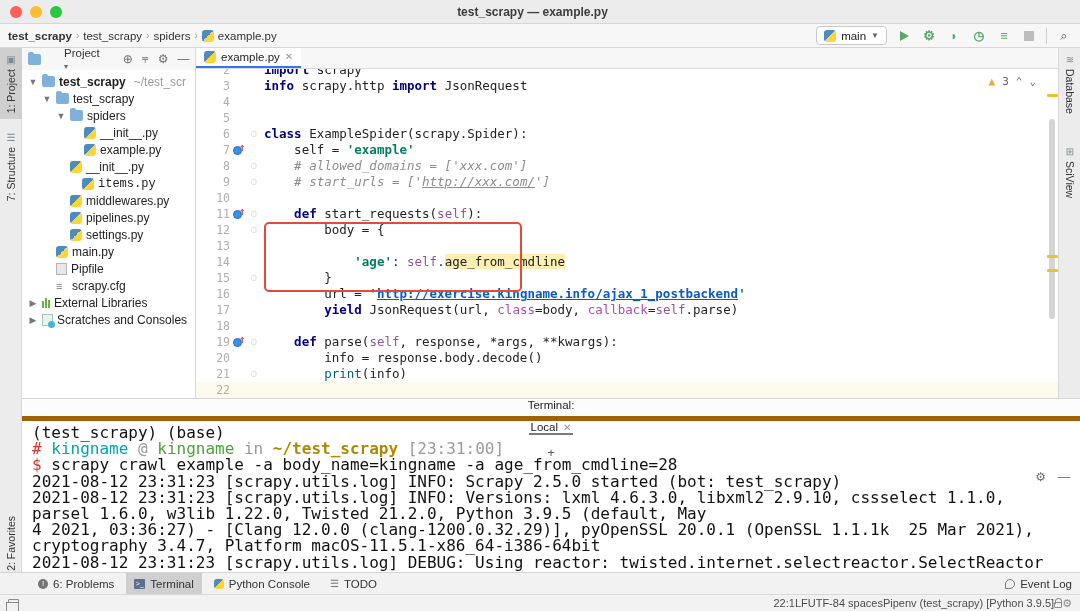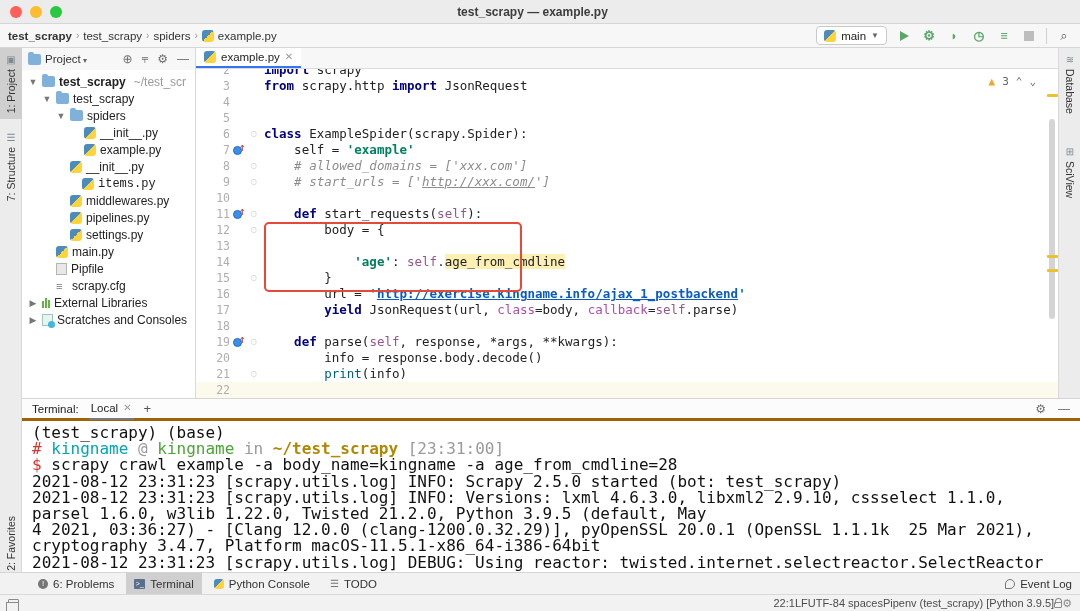--- a/index.html
+++ b/index.html
@@ -43,21 +43,21 @@
   .mini-ico { font-size:10px; color:#7f8b91; }
   .stripe-right { position:absolute; right:0; top:48px; width:22px; bottom:17px; background:#ececec;
     border-left:1px solid #d9d9d9; }
   .stripe-item-r { position:absolute; left:0; width:22px; display:flex; flex-direction:column; align-items:center;
     gap:4px; padding:6px 0; color:#333; font-size:10.5px; }
   .stripe-item-r .vtext { writing-mode:vertical-rl; white-space:nowrap; }
 
   
   .project-panel { position:absolute; left:22px; top:48px; width:174px; bottom:213px; background:#fff;
     border-right:1px solid #d9d9d9; overflow:hidden; }
-  .proj-header { height:22px; display:flex; align-items:center; padding:0 6px; gap:4px; background:#f7f7f7; font-size:11.5px; color:#333; }
+  .proj-header { height:22px; display:flex; align-items:center; padding:0 6px; gap:23px; background:#f7f7f7; font-size:11.5px; color:#333; }
   .proj-header .hdr-icons { margin-left:auto; display:flex; gap:9px; color:#6f6f6f; font-size:12px; }
   .folder-tab-ico { width:13px; height:11px; background:#80b1db; border-radius:2px; position:relative; flex:0 0 auto; }
   .folder-tab-ico::before { content:""; position:absolute; left:0; top:-2px; width:6px; height:3px; background:#80b1db; border-radius:2px 2px 0 0; }
   .tree { padding-top:3px; font-size:12px; color:#222; }
   .tree-row { height:17px; display:flex; align-items:center; gap:4px; white-space:nowrap; }
   .tree-chev { width:10px; text-align:center; color:#777; font-size:9px; flex:0 0 auto; }
   .py-ico { width:12px; height:12px; border-radius:3px; background:linear-gradient(135deg,#4b8bbe 50%,#ffd43b 50%); flex:0 0 auto; }
   .file-ico { width:11px; height:12px; background:#e8e8e8; border:1px solid #b5b5b5; flex:0 0 auto; }
   .cfg-ico { color:#777; font-size:11px; width:12px; flex:0 0 auto; }
   .lib-ico { display:flex; gap:1px; align-items:flex-end; height:11px; flex:0 0 auto; }
@@ -97,21 +97,21 @@
   .red-box { position:absolute; border:2px solid #e5493a; border-radius:5px; pointer-events:none; }
   .insp-widget { position:absolute; top:6px; right:22px; display:flex; align-items:center; gap:7px; font-size:11px; color:#666; }
   .warn-tri { color:#f0a732; font-size:11px; }
   .ed-scrollbar { position:absolute; right:2px; top:30px; width:8px; height:210px; }
   .ed-thumb { position:absolute; left:1px; top:20px; width:6px; height:200px; background:#d4d4d4; border-radius:3px; }
   .mark { position:absolute; right:-2px; width:11px; height:3px; background:#eac32c; border-radius:1px; }
 
   
   .terminal { position:absolute; left:22px; right:0; top:398px; bottom:39px; background:#fff; border-top:1px solid #d6d6d6; }
   .term-header { height:22px; display:flex; align-items:center; padding:0 10px; gap:10px; font-size:11.5px;
-    border-bottom:3px solid #a16207; background:#fcfcfc; }
+    border-bottom:5px solid #a16207; background:#fcfcfc;flex-direction:column; }
   .term-tab { display:flex; align-items:center; gap:5px; height:22px; padding:0 2px; border-bottom:2px solid #7a7a7a; color:#222; }
   .term-plus { color:#555; font-size:13px; }
   .term-header-right { margin-left:auto; display:flex; gap:12px; color:#6f6f6f; font-size:12px; }
   .term-body { padding:4px 10px 0 10px; font-family:"DejaVu Sans Mono", monospace; font-size:16px; line-height:16.2px; white-space:pre-wrap; color:#111; }
   .tr-r { color:#d7372f; } .tr-cy { color:#00a6b3; } .tr-g { color:#9a9a9a; }
   .tr-gr { color:#4ca437; } .tr-y { color:#b08800; font-weight:bold; }
 
   
   .toolrow { position:absolute; left:0; right:0; bottom:17px; height:22px; background:#f2f2f2;
     border-top:1px solid #d6d6d6; display:flex; align-items:center; padding:0 8px 0 30px; gap:4px; font-size:11.5px; color:#333; }
@@ -314,21 +314,21 @@
     <div class="tabbar">
       <div class="edtab">
         <span class="py-ico"></span>
         <span>example.py</span>
         <span class="tab-close">✕</span>
       </div>
     </div>
     <div class="code-wrap">
       <div class="code-lines" id="code-lines">
           <div class="cl"><span class="num">2</span><span class="gico2"></span><span class="fold"></span><span class="codetxt"><span class="k">import</span><span> scrapy</span></span></div>
-          <div class="cl"><span class="num">3</span><span class="gico2"></span><span class="fold"></span><span class="codetxt"><span class="k">from</span><span> scrapy.http </span><span class="k">import</span><span> JsonRequest</span></span></div>
+          <div class="cl"><span class="num">3</span><span class="gico2"></span><span class="fold"></span><span class="codetxt"><span class="k">info</span><span> scrapy.http </span><span class="k">import</span><span> JsonRequest</span></span></div>
           <div class="cl"><span class="num">4</span><span class="gico2"></span><span class="fold"></span><span class="codetxt"></span></div>
           <div class="cl"><span class="num">5</span><span class="gico2"></span><span class="fold"></span><span class="codetxt"></span></div>
           <div class="cl"><span class="num">6</span><span class="gico2"></span><span class="fold">▢</span><span class="codetxt"><span class="k">class</span><span> ExampleSpider(scrapy.Spider):</span></span></div>
           <div class="cl"><span class="num">7</span><span class="gico2"><span class="ovr"></span></span><span class="fold"></span><span class="codetxt"><span>    self = </span><span class="s">'example'</span></span></div>
           <div class="cl"><span class="num">8</span><span class="gico2"></span><span class="fold">▢</span><span class="codetxt"><span class="c">    # allowed_domains = ['xxx.com']</span></span></div>
           <div class="cl"><span class="num">9</span><span class="gico2"></span><span class="fold">▢</span><span class="codetxt"><span class="c">    # start_urls = ['</span><span class="cu">http://xxx.com/</span><span class="c">']</span></span></div>
           <div class="cl"><span class="num">10</span><span class="gico2"></span><span class="fold"></span><span class="codetxt"></span></div>
           <div class="cl"><span class="num">11</span><span class="gico2"><span class="ovr"></span></span><span class="fold">▢</span><span class="codetxt"><span>    </span><span class="k">def</span><span> start_requests(</span><span class="self">self</span><span>):</span></span></div>
           <div class="cl"><span class="num">12</span><span class="gico2"></span><span class="fold">▢</span><span class="codetxt"><span>        body = {</span></span></div>
           <div class="cl"><span class="num">13</span><span class="gico2"></span><span class="fold"></span></div>

